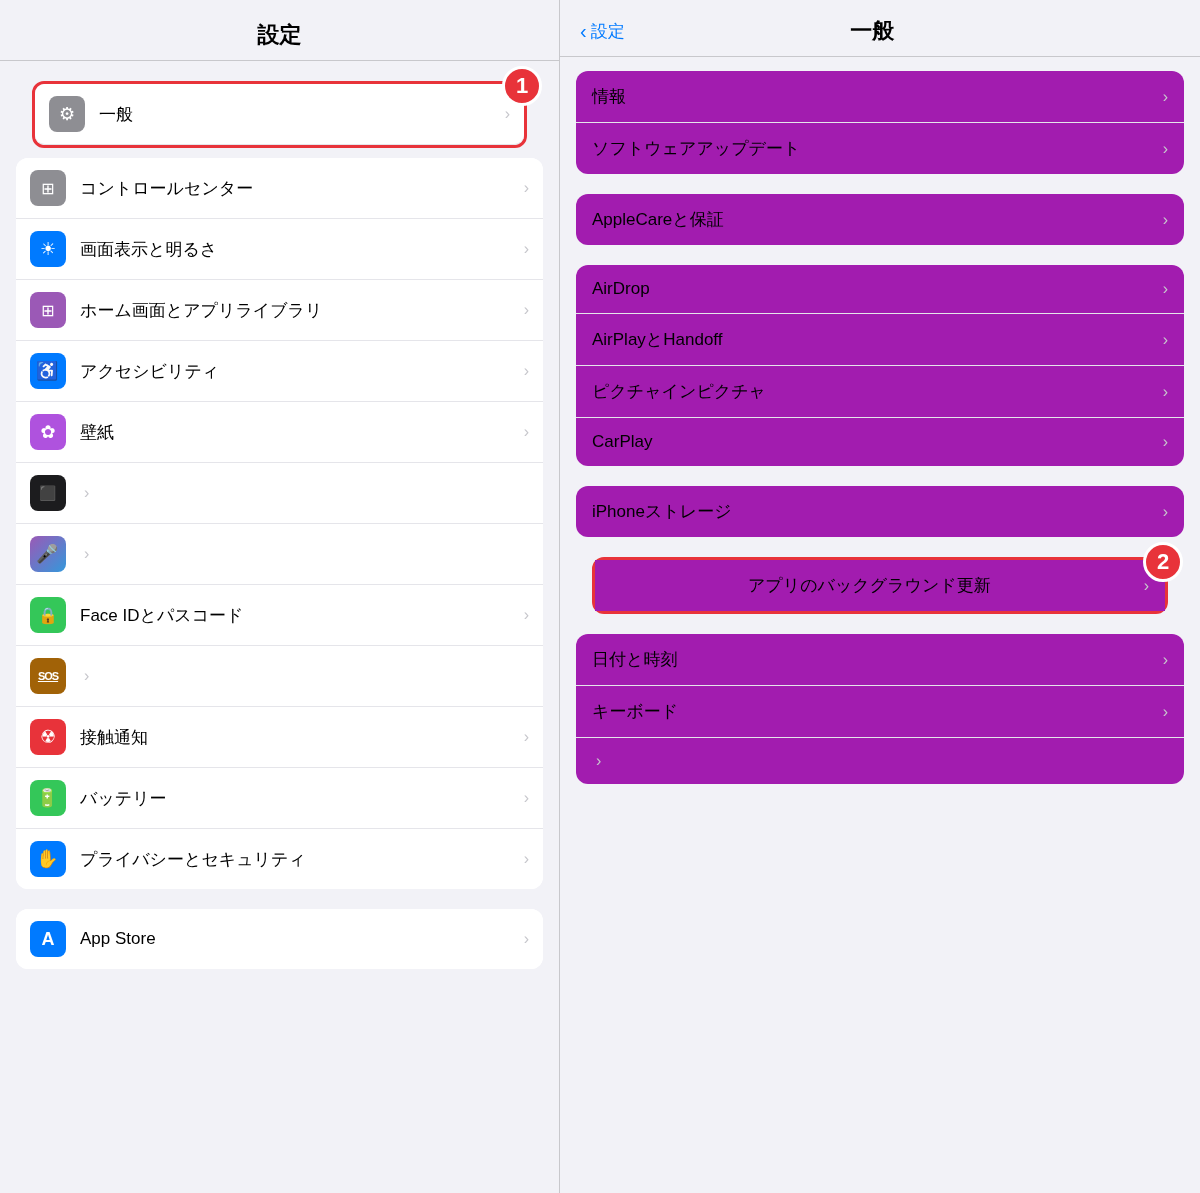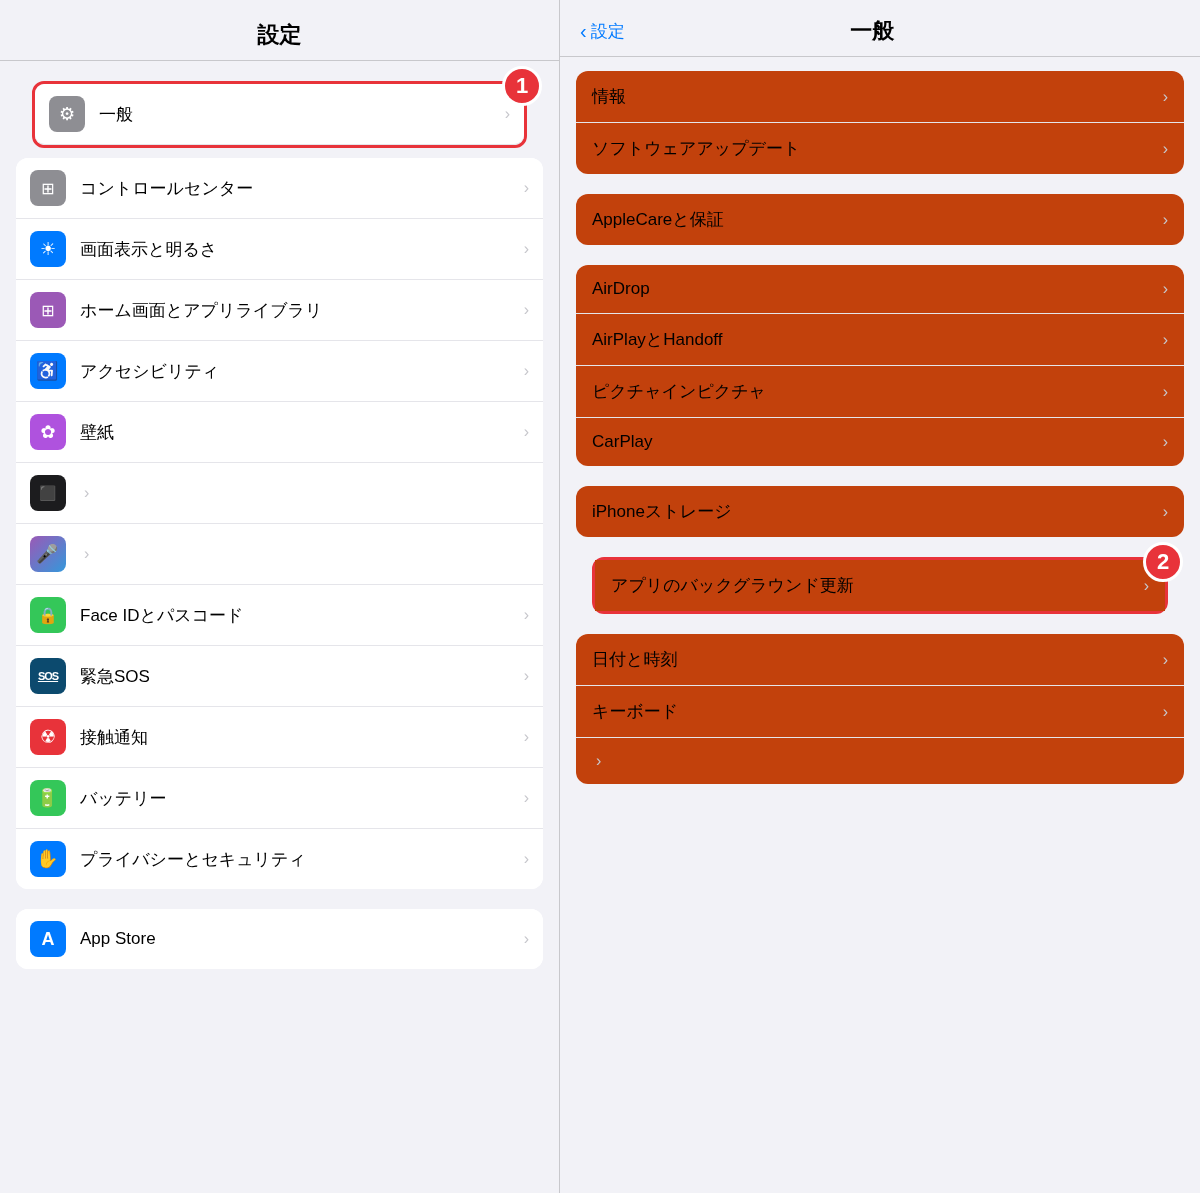--- a/index.html
+++ b/index.html
@@ -154,21 +154,21 @@
       border-radius: 12px;
       margin: 0 16px 20px;
       overflow: hidden;
     }
 
     .right-item {
       display: flex;
       align-items: center;
       padding: 14px 16px;
       border-bottom: 1px solid #e5e5ea;
-      background: #c2410c;
+      background: #a21caf;
       cursor: pointer;
       gap: 12px;
     }
     .right-item:last-child { border-bottom: none; }
 
     .right-label {
       flex: 1;
       font-size: 17px;
       color: #000;
     }
@@ -176,20 +176,21 @@
     
     .highlight-box-2 {
       border: 3px solid #e8333a;
       border-radius: 12px;
       margin: 0 16px 20px;
       position: relative;
       background: #fff;
     }
     .highlight-box-2 .right-item {
       border-bottom: none;
+      text-align: center;
     }
 
     .badge-circle-2 {
       position: absolute;
       top: -18px;
       right: -18px;
       width: 40px;
       height: 40px;
       background: #e8333a;
       border-radius: 50%;
@@ -259,22 +260,21 @@
         <div class="settings-item">
           <div class="settings-icon" style="background: linear-gradient(135deg,#9b59b6,#3498db); font-size:18px;">🎤</div>
           <span class="chevron">›</span>
         </div>
         <div class="settings-item">
           <div class="settings-icon" style="background: #34c759; font-size:16px;">🔒</div>
           <span class="settings-label">Face IDとパスコード</span>
           <span class="chevron">›</span>
         </div>
         <div class="settings-item">
-          <div class="settings-icon" style="background: #0c4a6e; font-size:11px; font-weight:700; letter-spacing:-1px;text-decoration:underline;">SOS</div>
-          <span class="settings-label">緊急SOS</span>
+          <div class="settings-icon" style="background: #a16207; font-size:11px; font-weight:700; letter-spacing:-1px;text-decoration:underline;">SOS</div>
           <span class="chevron">›</span>
         </div>
         <div class="settings-item">
           <div class="settings-icon" style="background: #e8333a; font-size:18px;">☢</div>
           <span class="settings-label">接触通知</span>
           <span class="chevron">›</span>
         </div>
         <div class="settings-item">
           <div class="settings-icon" style="background: #34c759; font-size:18px;">🔋</div>
           <span class="settings-label">バッテリー</span>

